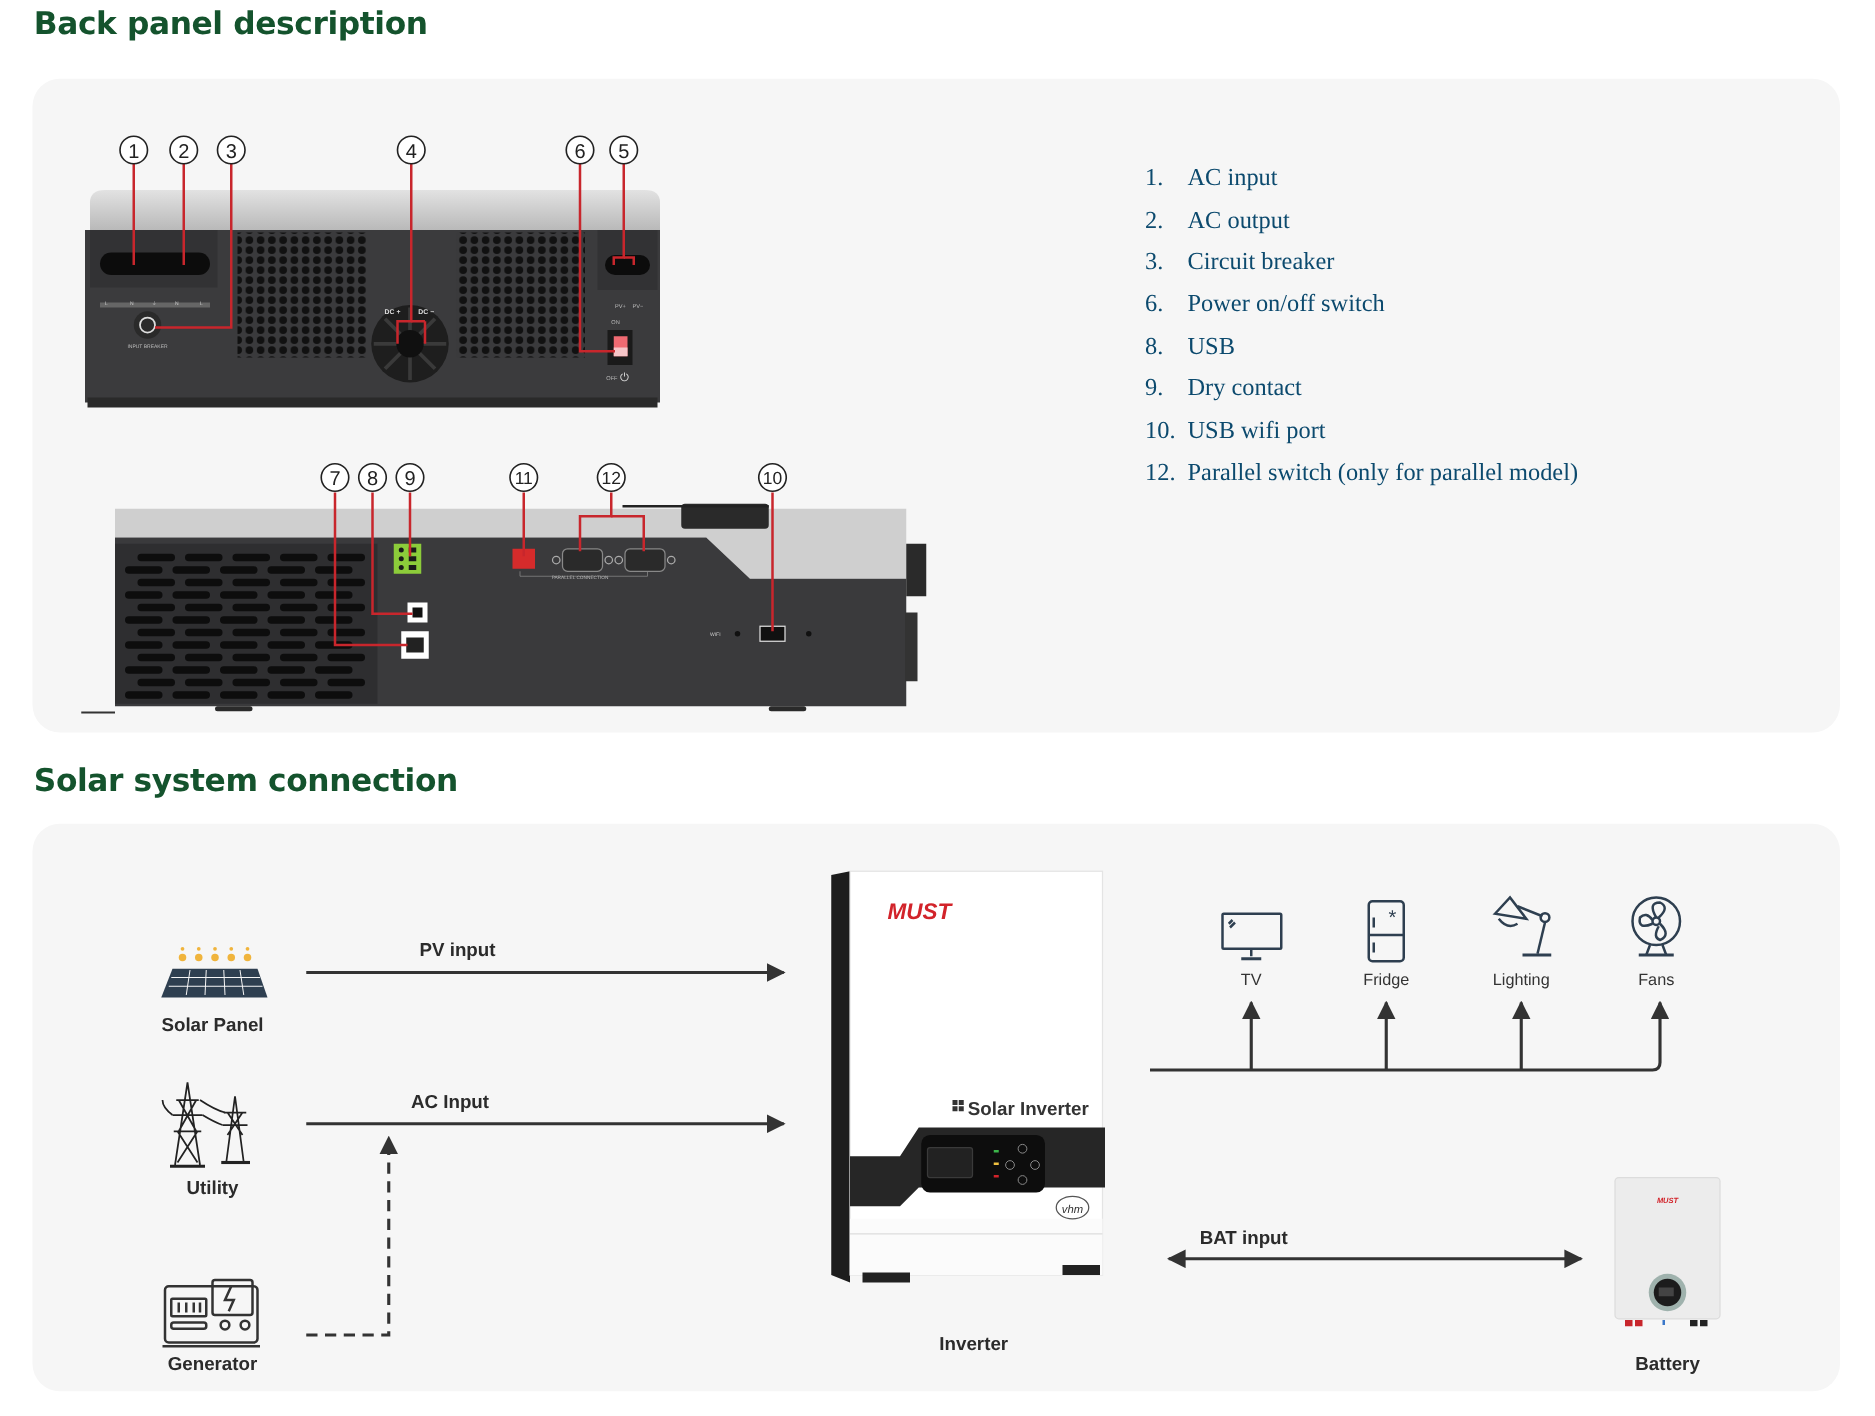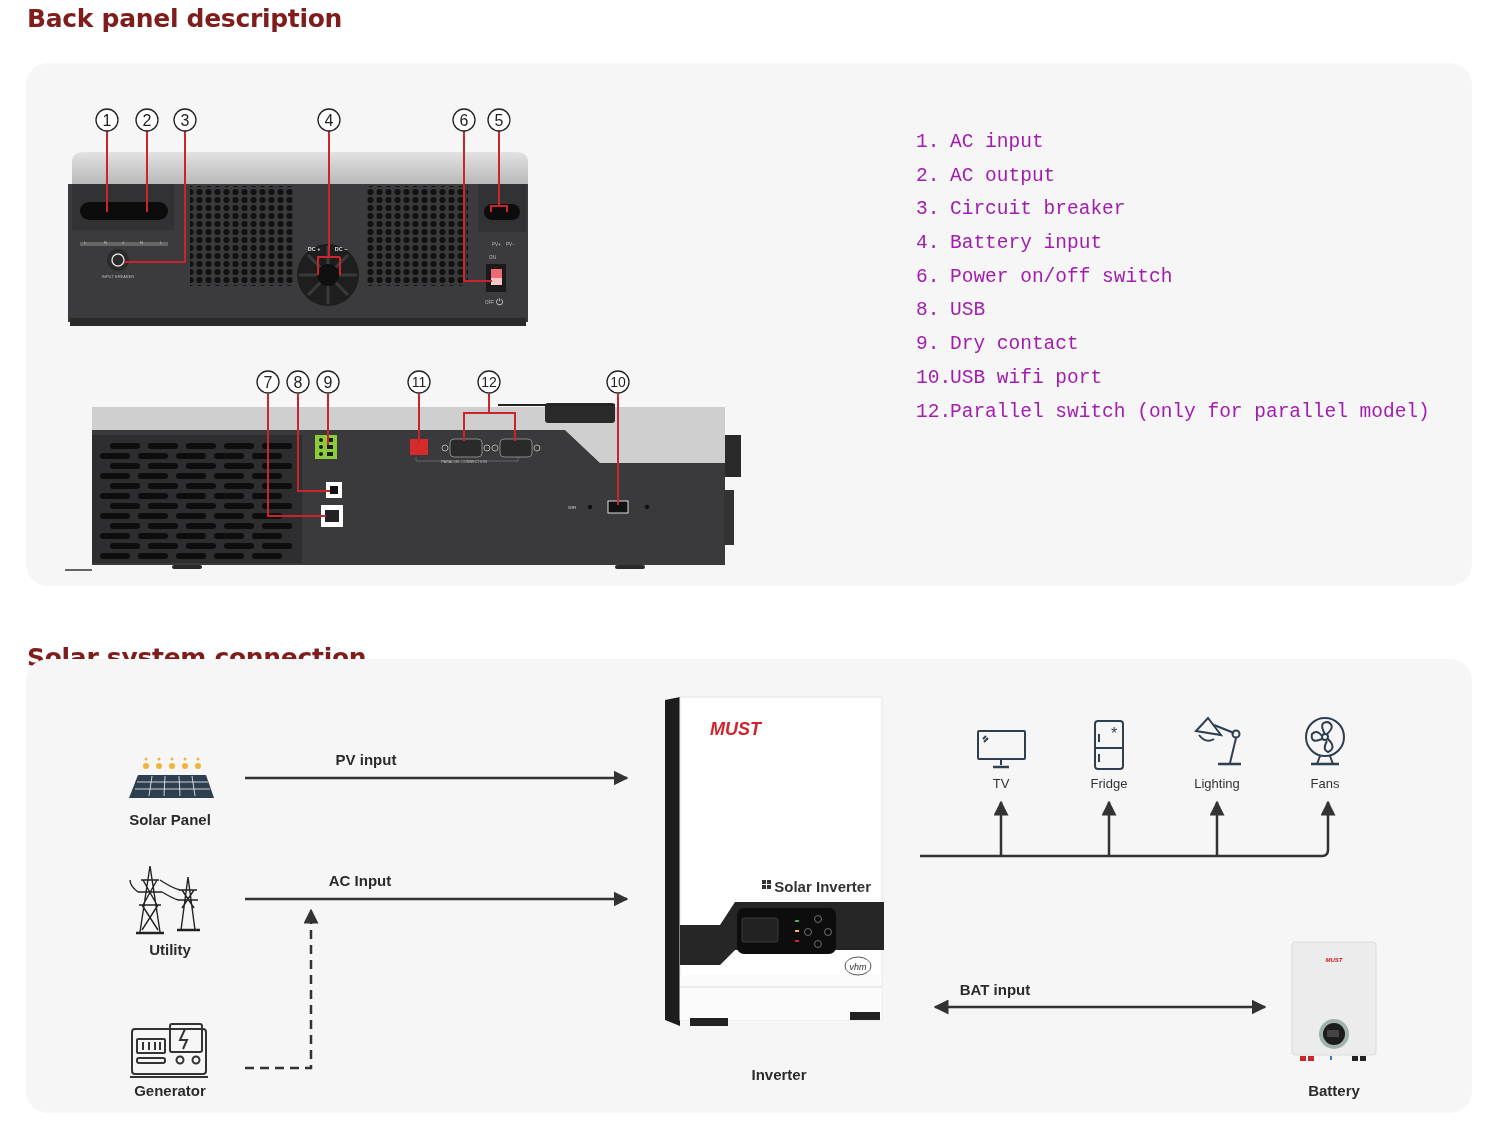--- a/index.html
+++ b/index.html
@@ -1,25 +1,25 @@
 <!DOCTYPE html>
 <html><head>
 <meta charset="utf-8">
 <style>
   html, body { margin: 0; padding: 0; background: #ffffff; }
   body { width: 1500px; height: 1133px; position: relative; overflow: hidden;
          font-family: "Liberation Sans", sans-serif; color: #333; }
   .h1 { position: absolute; left: 27px; font-family: "DejaVu Sans", sans-serif;
-        font-weight: bold; font-size: 25px; color: #7f1d1d; letter-spacing: -0.3px; }
+        font-weight: bold; font-size: 25px; color: #14532d; letter-spacing: -0.3px; }
   .panel { position: absolute; left: 26px; width: 1446px; background: #f6f6f6; border-radius: 22px; }
   #panel1 { top: 63px; height: 523px; }
   #panel2 { top: 659px; height: 454px; }
   .abs { position: absolute; }
   .legend { position: absolute; left: 916px; top: 126px; margin: 0; padding: 0; list-style: none;
-            font-family: Liberation Mono, monospace; font-size: 19.5px; color: #a21caf; }
+            font-family: Liberation Serif, serif; font-size: 19.5px; color: #0c4a6e; }
   .legend li { height: 33.7px; line-height: 33.7px; white-space: nowrap; }
   .legend .num { display: inline-block; width: 34px; }
   svg text { font-family: "Liberation Sans", sans-serif; }
 </style>
 </head>
 <body>
 
 <div class="h1" style="top:4px;">Back panel description</div>
 
 <div class="panel" id="panel1"></div>
@@ -270,29 +270,28 @@
         <circle cx="558" cy="17" r="11" fill="#fff" stroke="#222" stroke-width="1.3"></circle>
         <text x="558" y="22" font-size="14" text-anchor="middle" fill="#222">10</text>
       </g>
   </g>
 </svg>
 
 <ol class="legend" id="legend">
     <li><span class="num">1.</span><span>AC input</span></li>
     <li><span class="num">2.</span><span>AC output</span></li>
     <li><span class="num">3.</span><span>Circuit breaker</span></li>
-    <li><span class="num">4.</span><span>Battery input</span></li>
     <li><span class="num">6.</span><span>Power on/off switch</span></li>
     <li><span class="num">8.</span><span>USB</span></li>
     <li><span class="num">9.</span><span>Dry contact</span></li>
     <li><span class="num">10.</span><span>USB wifi port</span></li>
     <li><span class="num">12.</span><span>Parallel switch (only for parallel model)</span></li>
   </ol>
 
-<div class="h1" style="top:643px;">Solar system connection</div>
+<div class="h1" style="top:610px;">Solar system connection</div>
 
 <div class="panel" id="panel2"></div>
 
 <svg class="abs" style="left:0; top:659px;" width="1500" height="454" viewBox="0 659 1500 454">
   <defs>
     <marker id="arr" viewBox="0 0 10 10" refX="9" refY="5" markerWidth="6" markerHeight="6" orient="auto-start-reverse">
       <path d="M0 0 L10 5 L0 10 Z" fill="#333"></path>
     </marker>
   </defs>
 

